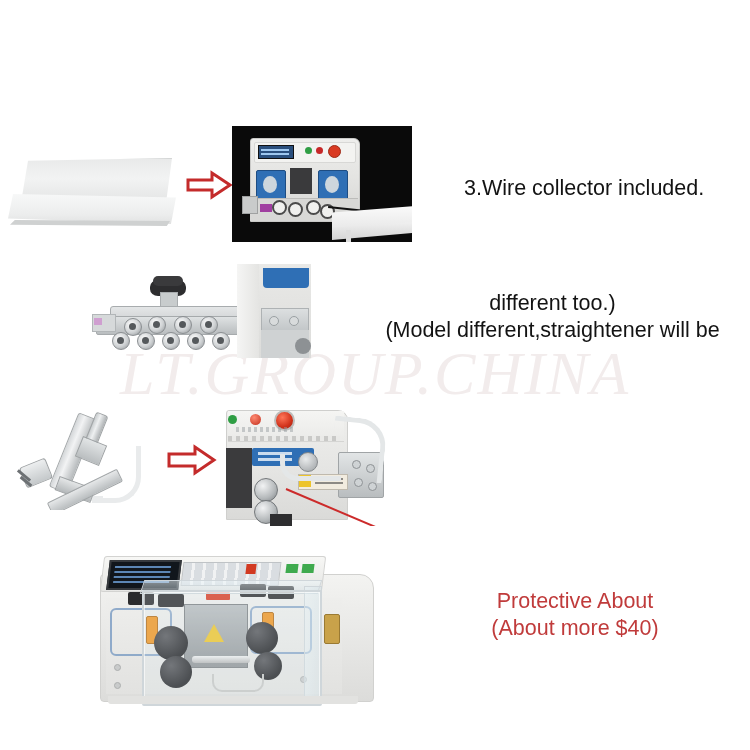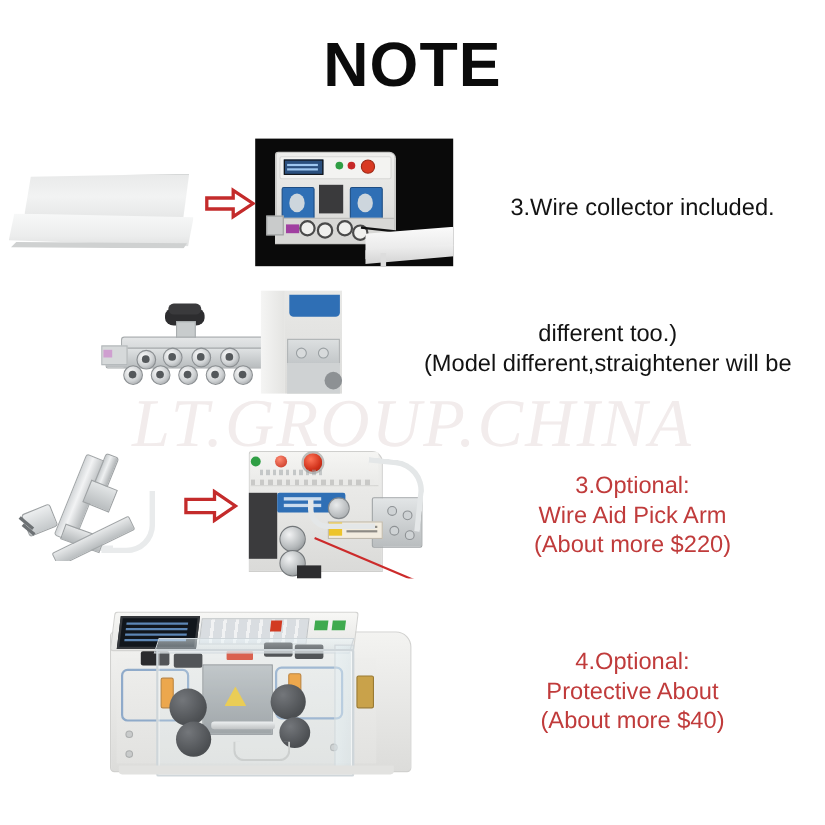--- a/index.html
+++ b/index.html
@@ -5,21 +5,21 @@
   html,body{margin:0;padding:0;background:#ffffff;}
   body{
     width:750px;height:750px;overflow:hidden;position:relative;
     font-family:"Liberation Sans", sans-serif;
     background:#ffffff;
   }
   .page{position:relative;width:750px;height:750px;overflow:hidden;}
 
   
   .watermark{
-    position:absolute;left:0;top:350px;width:750px;
+    position:absolute;left:0;top:338px;width:750px;
     text-align:center;
     font-family:"Liberation Serif", serif;
     font-style:italic;
     font-size:62px;
     letter-spacing:2px;
     color:#f2ecec;
     white-space:nowrap;
     z-index:1;
     user-select:none;
   }
@@ -376,21 +376,20 @@
   .mach4 .dot{position:absolute;width:5px;height:5px;border-radius:50%;background:#c9cbcb;border:1px solid #adafaf;}
   .mach4 .p1{left:14px;top:108px;} .mach4 .p2{left:14px;top:126px;} .mach4 .p3{left:200px;top:120px;}
 </style>
 </head>
 <body>
 
 <div class="page">
 
   <div class="watermark">LT.GROUP.CHINA</div>
 
-  <div class="title">NOTE</div>
 
   <div class="photo tray">
     <div class="top"></div>
     <div class="front"></div>
     <div class="edge"></div>
   </div>
 
   <svg class="arrow" style="left:186px;top:170px;" width="46" height="30" viewBox="0 0 46 30">
     <polygon points="2,10 26,10 26,3 44,15 26,27 26,20 2,20" fill="#ffffff" stroke="#c42b2b" stroke-width="3" stroke-linejoin="miter"></polygon>
   </svg>
@@ -491,25 +490,20 @@
     <div class="bolt bo2"></div>
     <div class="bolt bo3"></div>
     <div class="bolt bo4"></div>
     <div class="yellow"></div>
     <div class="hose"></div>
     <div class="hose2"></div>
     <div class="foot"></div>
     <div class="pointer"></div>
   </div>
 
-  <div class="row-text red" style="left:400px;top:428px;width:350px;">
-    <div>3.Optional:</div>
-    <div>Wire Aid Pick Arm</div>
-    <div>(About more $220)</div>
-  </div>
 
   <div class="photo mach4">
     <div class="body"></div>
     <div class="toppanel"></div>
     <div class="lcd"></div>
     <div class="kpad"></div>
     <div class="k-red"></div>
     <div class="k-grn"></div>
     <div class="k-grn2"></div>
     <div class="front"></div>
@@ -534,18 +528,17 @@
     <div class="dot p1"></div>
     <div class="dot p2"></div>
     <div class="dot p3"></div>
     <div class="case-top"></div>
     <div class="case-side"></div>
     <div class="case"></div>
     <div class="feet"></div>
   </div>
 
   <div class="row-text red" style="left:400px;top:588px;width:350px;">
-    <div>4.Optional:</div>
     <div>Protective About</div>
     <div>(About more $40)</div>
   </div>
 
 </div>
 
 </body></html>

